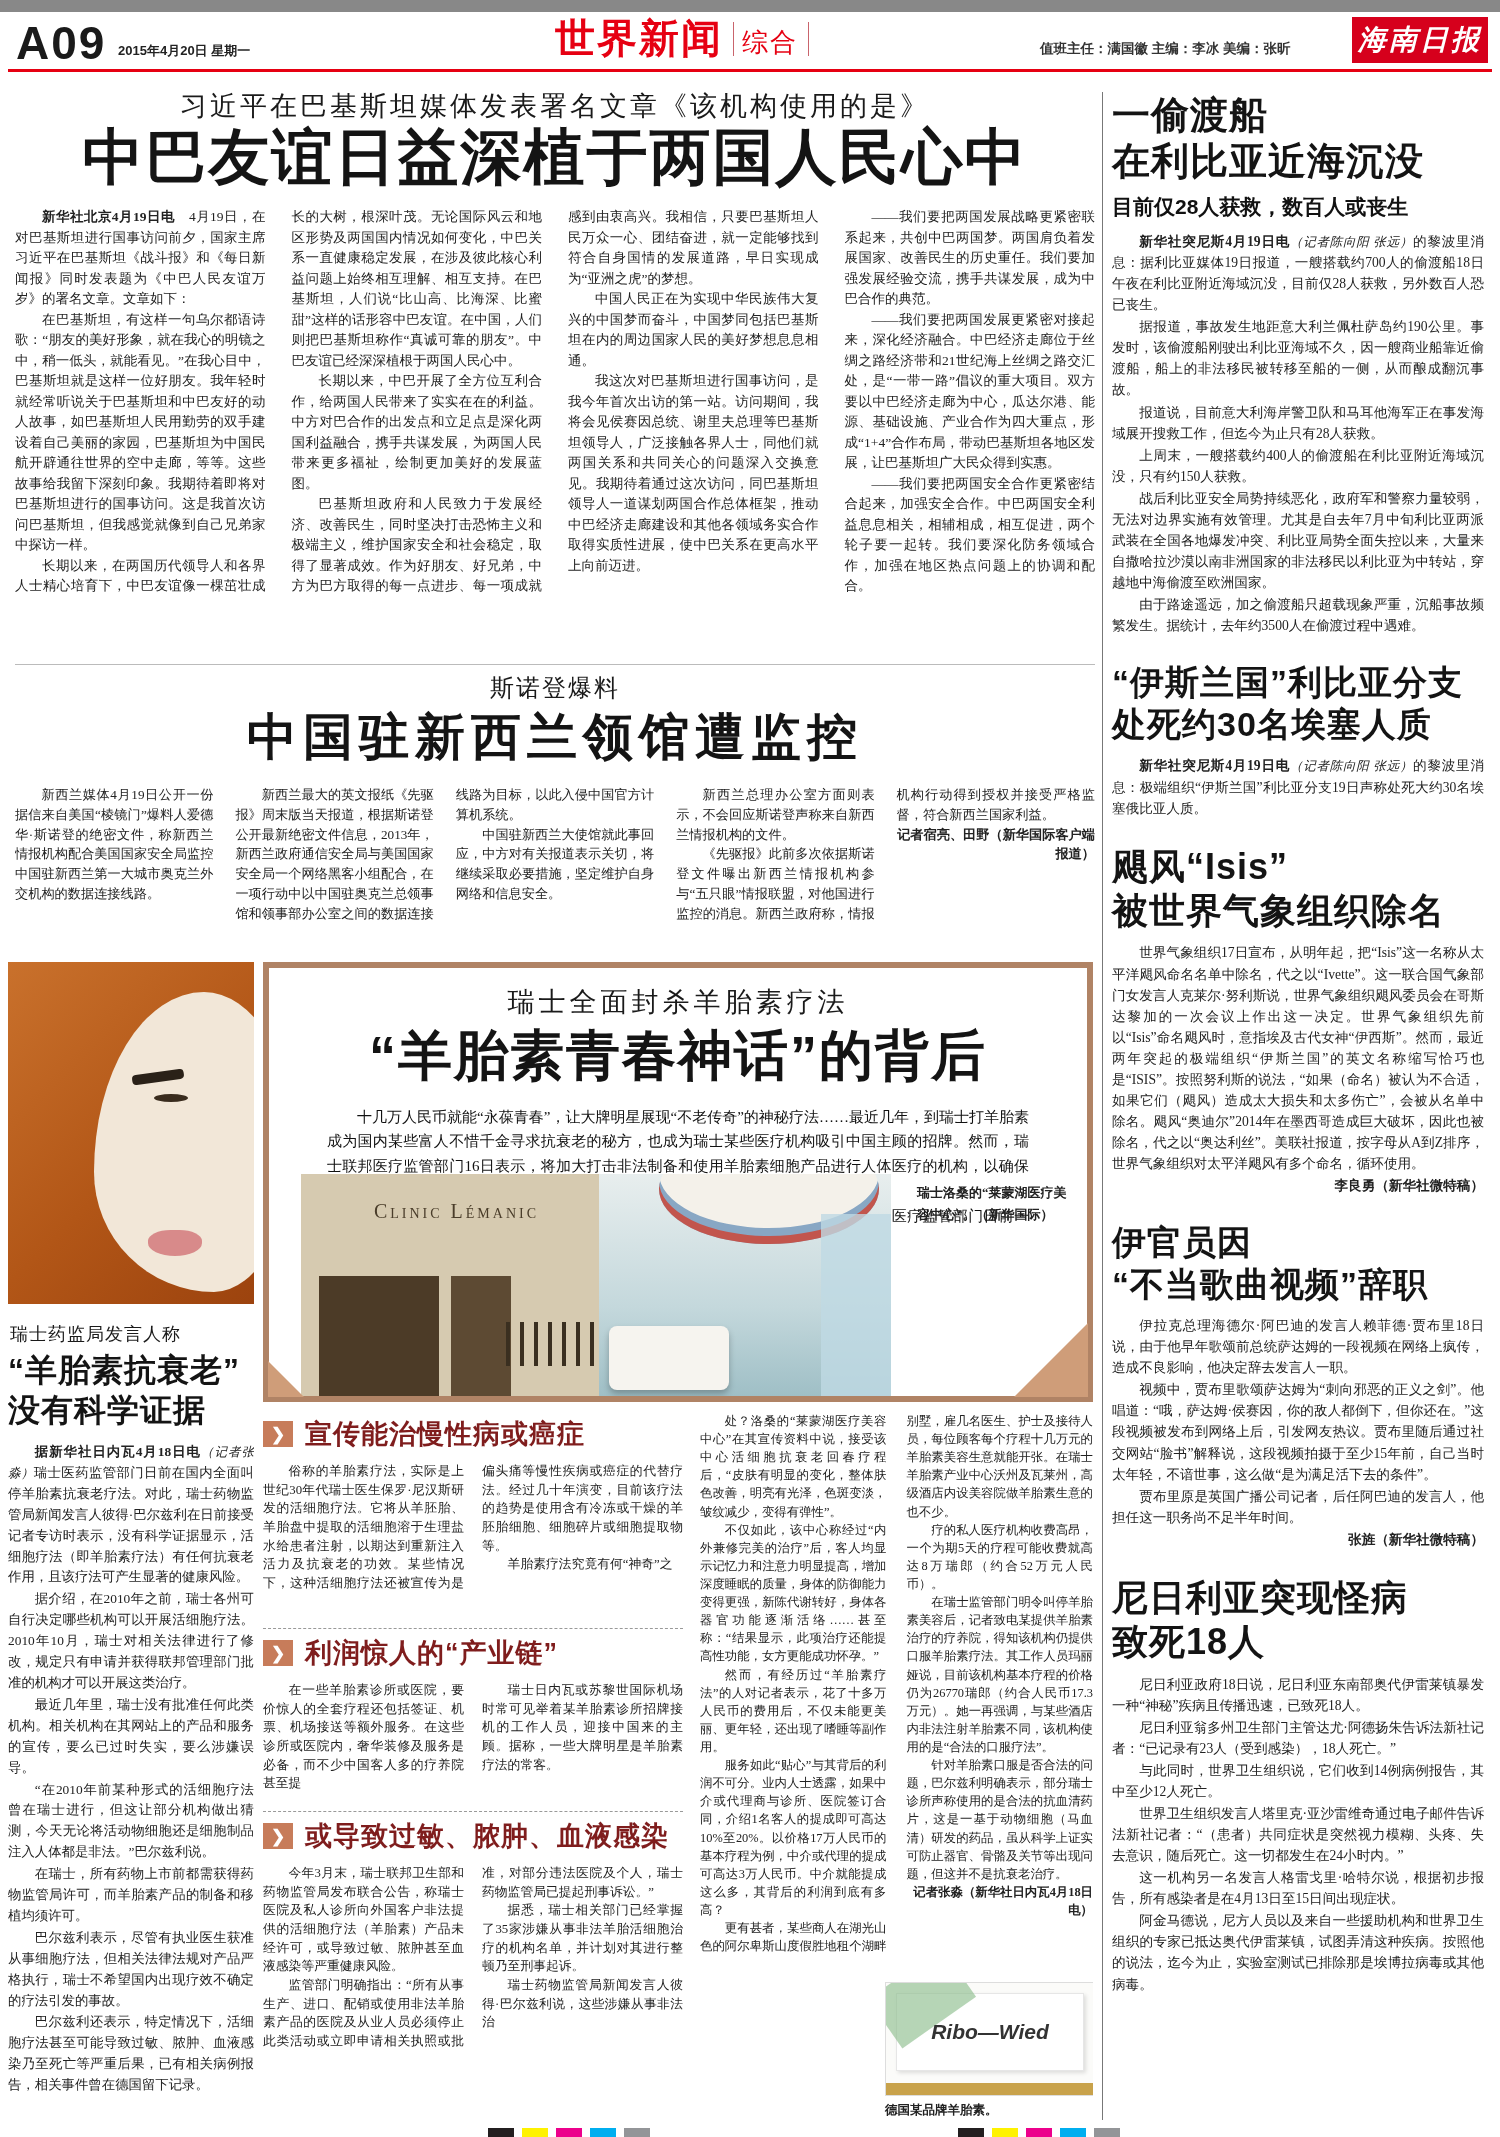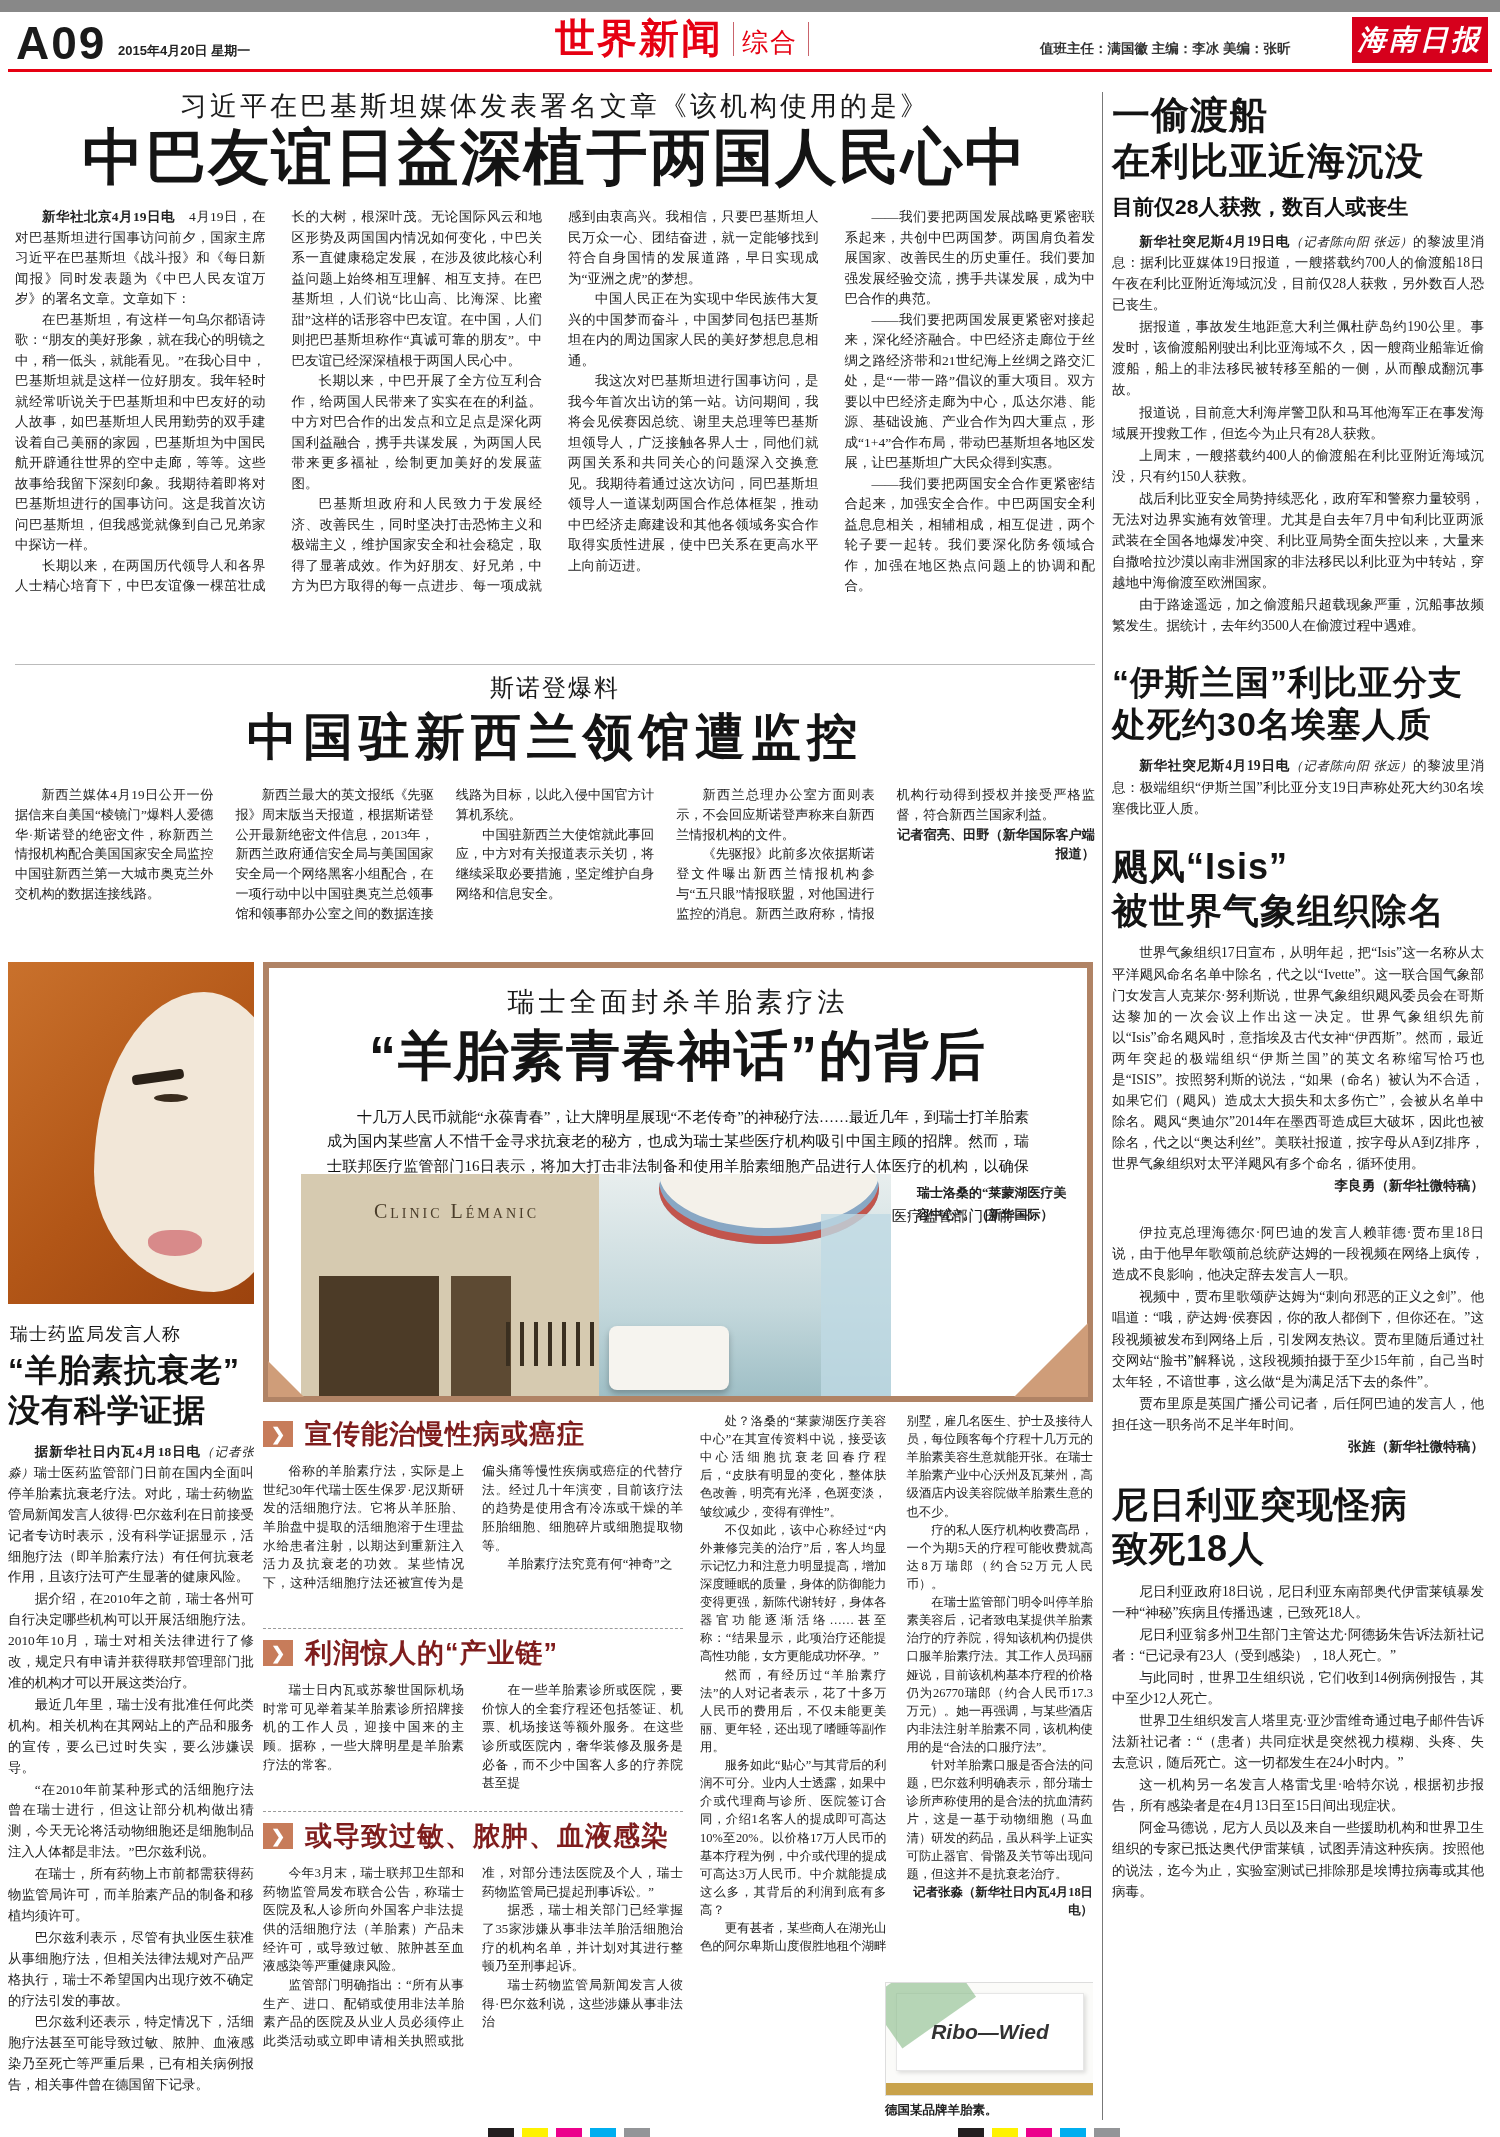--- a/index.html
+++ b/index.html
@@ -210,21 +210,21 @@
       <div class="sec-head">
         <span class="sec-marker">❯</span>
         <span class="sec-title">宣传能治慢性病或癌症</span>
       </div>
       <div class="sec-body sec-body-1"><span><p class="para">俗称的羊胎素疗法，实际是上世纪30年代瑞士医生保罗·尼汉斯研发的活细胞疗法。它将从羊胚胎、羊胎盘中提取的活细胞溶于生理盐水给患者注射，以期达到重新注入活力及抗衰老的功效。某些情况下，这种活细胞疗法还被宣传为是偏头痛等慢性疾病或癌症的代替疗法。经过几十年演变，目前该疗法的趋势是使用含有冷冻或干燥的羊胚胎细胞、细胞碎片或细胞提取物等。</p><p class="para">羊胎素疗法究竟有何“神奇”之</p></span></div>
       <div class="sec-div"></div>
       <div class="sec-head">
         <span class="sec-marker">❯</span>
         <span class="sec-title">利润惊人的“产业链”</span>
       </div>
-      <div class="sec-body sec-body-2"><span><p class="para">瑞士日内瓦或苏黎世国际机场时常可见举着某羊胎素诊所招牌接机的工作人员，迎接中国来的主顾。据称，一些大牌明星是羊胎素疗法的常客。</p><p class="para">在一些羊胎素诊所或医院，要价惊人的全套疗程还包括签证、机票、机场接送等额外服务。在这些诊所或医院内，奢华装修及服务是必备，而不少中国客人多的疗养院甚至提</p></span></div>
+      <div class="sec-body sec-body-2"><span><p class="para">在一些羊胎素诊所或医院，要价惊人的全套疗程还包括签证、机票、机场接送等额外服务。在这些诊所或医院内，奢华装修及服务是必备，而不少中国客人多的疗养院甚至提</p><p class="para">瑞士日内瓦或苏黎世国际机场时常可见举着某羊胎素诊所招牌接机的工作人员，迎接中国来的主顾。据称，一些大牌明星是羊胎素疗法的常客。</p></span></div>
       <div class="sec-div"></div>
       <div class="sec-head">
         <span class="sec-marker">❯</span>
         <span class="sec-title">或导致过敏、脓肿、血液感染</span>
       </div>
       <div class="sec-body sec-body-3"><span><p class="para">今年3月末，瑞士联邦卫生部和药物监管局发布联合公告，称瑞士医院及私人诊所向外国客户非法提供的活细胞疗法（羊胎素）产品未经许可，或导致过敏、脓肿甚至血液感染等严重健康风险。</p><p class="para">监管部门明确指出：“所有从事生产、进口、配销或使用非法羊胎素产品的医院及从业人员必须停止此类活动或立即申请相关执照或批准，对部分违法医院及个人，瑞士药物监管局已提起刑事诉讼。”</p><p class="para">据悉，瑞士相关部门已经掌握了35家涉嫌从事非法羊胎活细胞治疗的机构名单，并计划对其进行整顿乃至刑事起诉。</p><p class="para">瑞士药物监管局新闻发言人彼得·巴尔兹利说，这些涉嫌从事非法治</p></span></div>
     </div>
     <div class="cont-block">
       <span><p class="para">处？洛桑的“莱蒙湖医疗美容中心”在其宣传资料中说，接受该中心活细胞抗衰老回春疗程后，“皮肤有明显的变化，整体肤色改善，明亮有光泽，色斑变淡，皱纹减少，变得有弹性”。</p><p class="para">不仅如此，该中心称经过“内外兼修完美的治疗”后，客人均显示记忆力和注意力明显提高，增加深度睡眠的质量，身体的防御能力变得更强，新陈代谢转好，身体各器官功能逐渐活络……甚至称：“结果显示，此项治疗还能提高性功能，女方更能成功怀孕。”</p><p class="para">然而，有经历过“羊胎素疗法”的人对记者表示，花了十多万人民币的费用后，不仅未能更美丽、更年轻，还出现了嗜睡等副作用。</p><p class="para">服务如此“贴心”与其背后的利润不可分。业内人士透露，如果中介或代理商与诊所、医院签订合同，介绍1名客人的提成即可高达10%至20%。以价格17万人民币的基本疗程为例，中介或代理的提成可高达3万人民币。中介就能提成这么多，其背后的利润到底有多高？</p><p class="para">更有甚者，某些商人在湖光山色的阿尔卑斯山度假胜地租个湖畔别墅，雇几名医生、护士及接待人员，每位顾客每个疗程十几万元的羊胎素美容生意就能开张。在瑞士羊胎素产业中心沃州及瓦莱州，高级酒店内设美容院做羊胎素生意的也不少。</p><p class="para">疗的私人医疗机构收费高昂，一个为期5天的疗程可能收费就高达8万瑞郎（约合52万元人民币）。</p><p class="para">在瑞士监管部门明令叫停羊胎素美容后，记者致电某提供羊胎素治疗的疗养院，得知该机构仍提供口服羊胎素疗法。其工作人员玛丽娅说，目前该机构基本疗程的价格仍为26770瑞郎（约合人民币17.3万元）。她一再强调，与某些酒店内非法注射羊胎素不同，该机构使用的是“合法的口服疗法”。</p><p class="para">针对羊胎素口服是否合法的问题，巴尔兹利明确表示，部分瑞士诊所声称使用的是合法的抗血清药片，这是一基于动物细胞（马血清）研发的药品，虽从科学上证实可防止器官、骨骼及关节等出现问题，但这并不是抗衰老治疗。</p></span>
       <p class="para byline">记者张淼（新华社日内瓦4月18日电）</p>
@@ -269,20 +269,24 @@
         <span>飓风“Isis”</span><br>
         <span>被世界气象组织除名</span>
       </div>
       <div class="side-body">
         <span><p class="para">世界气象组织17日宣布，从明年起，把“Isis”这一名称从太平洋飓风命名名单中除名，代之以“Ivette”。这一联合国气象部门女发言人克莱尔·努利斯说，世界气象组织飓风委员会在哥斯达黎加的一次会议上作出这一决定。世界气象组织先前以“Isis”命名飓风时，意指埃及古代女神“伊西斯”。然而，最近两年突起的极端组织“伊斯兰国”的英文名称缩写恰巧也是“ISIS”。按照努利斯的说法，“如果（命名）被认为不合适，如果它们（飓风）造成太大损失和太多伤亡”，会被从名单中除名。飓风“奥迪尔”2014年在墨西哥造成巨大破坏，因此也被除名，代之以“奥达利丝”。美联社报道，按字母从A到Z排序，世界气象组织对太平洋飓风有多个命名，循环使用。</p></span>
         <p class="para byline">李良勇（新华社微特稿）</p>
       </div>
     </article>
 
     <article class="side-art">
+      <div class="side-hl hl-34">
+        <span>伊官员因</span><br>
+        <span>“不当歌曲视频”辞职</span>
+      </div>
       <div class="side-body">
         <span><p class="para">伊拉克总理海德尔·阿巴迪的发言人赖菲德·贾布里18日说，由于他早年歌颂前总统萨达姆的一段视频在网络上疯传，造成不良影响，他决定辞去发言人一职。</p><p class="para">视频中，贾布里歌颂萨达姆为“刺向邪恶的正义之剑”。他唱道：“哦，萨达姆·侯赛因，你的敌人都倒下，但你还在。”这段视频被发布到网络上后，引发网友热议。贾布里随后通过社交网站“脸书”解释说，这段视频拍摄于至少15年前，自己当时太年轻，不谙世事，这么做“是为满足活下去的条件”。</p><p class="para">贾布里原是英国广播公司记者，后任阿巴迪的发言人，他担任这一职务尚不足半年时间。</p></span>
         <p class="para byline">张旌（新华社微特稿）</p>
       </div>
     </article>
 
     <article class="side-art">
       <div class="side-hl hl-36">
         <span>尼日利亚突现怪病</span><br>
         <span>致死18人</span>

